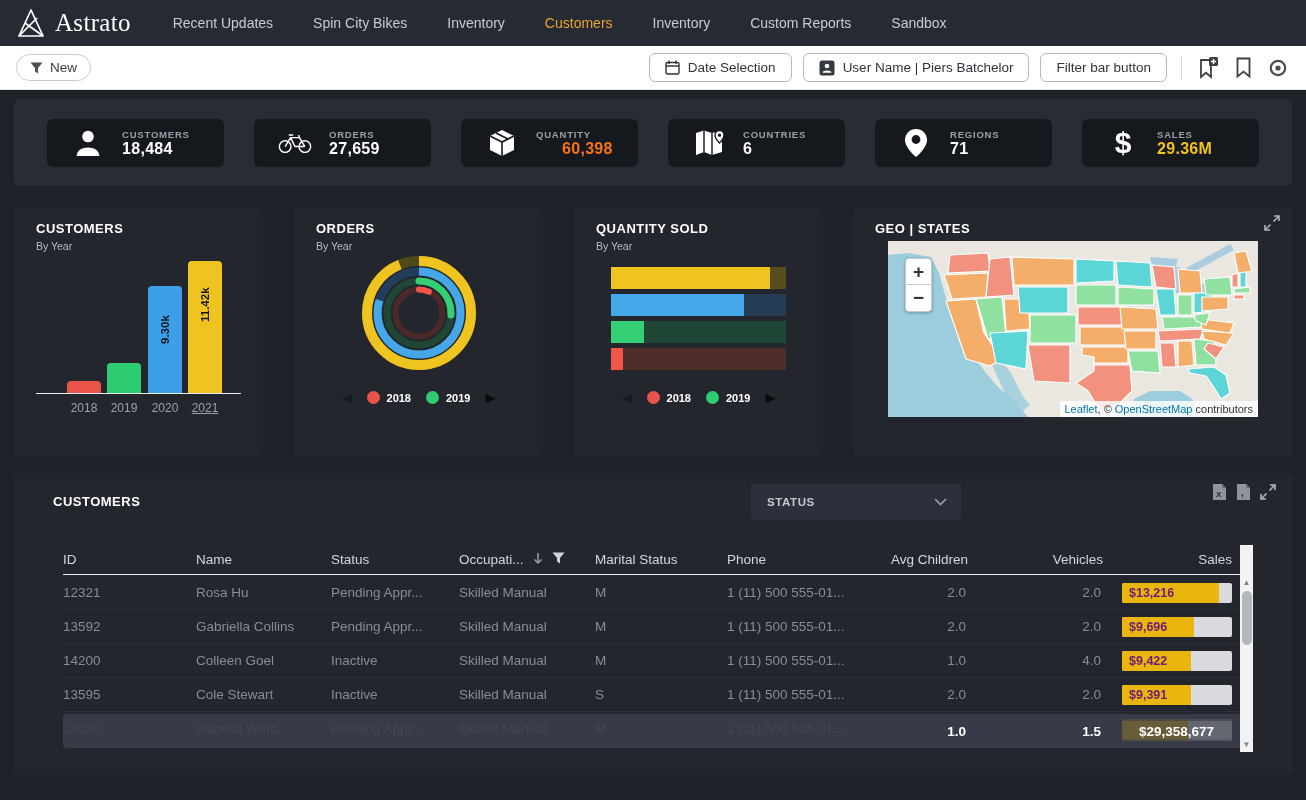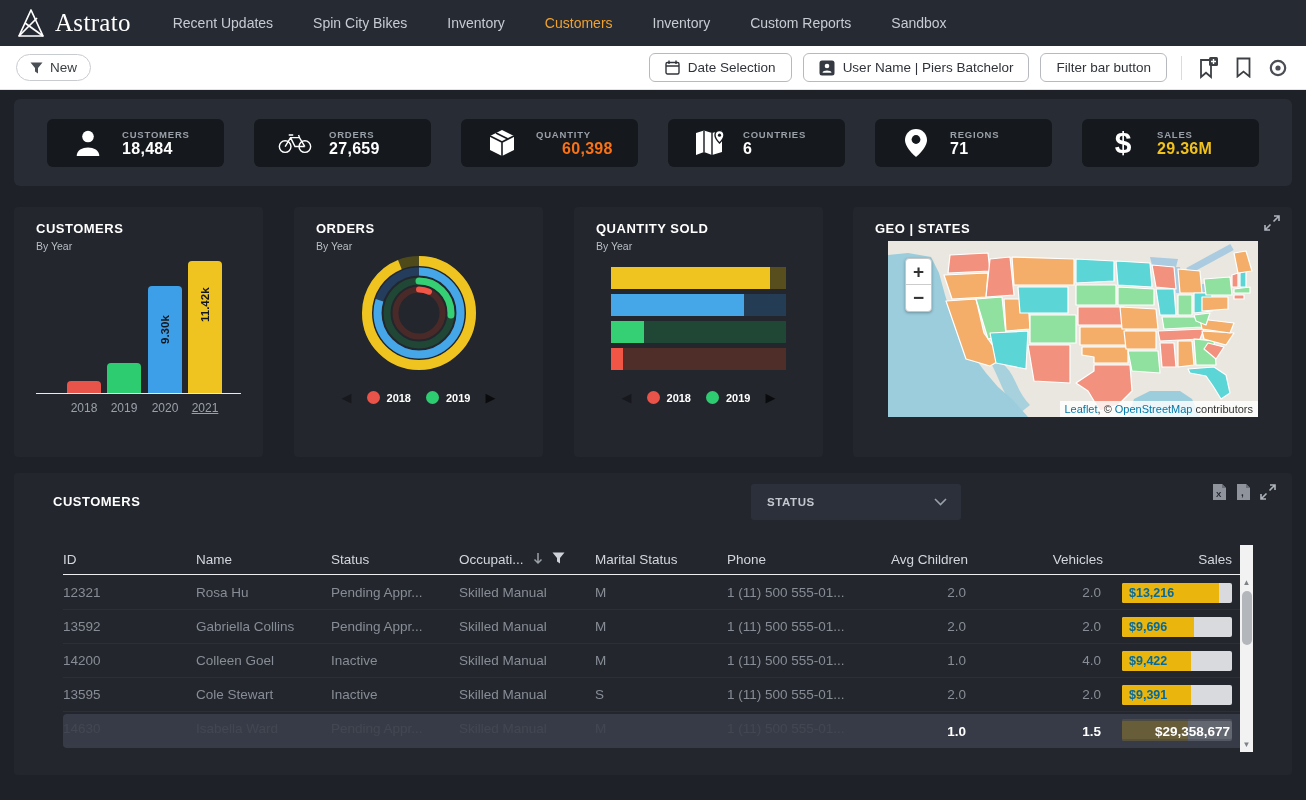--- a/index.html
+++ b/index.html
@@ -69,21 +69,21 @@
   .tgrid{display:grid;grid-template-columns:133px 135px 128px 136px 132px 150px 91px 135px 129px;align-items:center}
   .thead{position:absolute;left:49px;top:72px;width:1183px;height:30px;color:#d3d7dd;font-size:13.5px;border-bottom:1.5px solid #eceef1}
   .thead .hc{display:flex;align-items:flex-start;gap:9px}
   .right{justify-content:flex-end;text-align:right}
   .trow{height:34px;color:#878d96;font-size:13.5px;border-bottom:1px solid rgba(255,255,255,.045)}
   .trow>div{overflow:hidden;white-space:nowrap}
   .cell-r{text-align:right;padding-right:2px}
   .sales-wrap{display:flex;justify-content:flex-end}
   .sales-bar{width:110px;height:20px;background:#d9dadd;border-radius:2px;position:relative;overflow:hidden}
   .sales-fill{position:absolute;left:0;top:0;bottom:0;background:#eab60d}
-  .sales-txt{position:absolute;left:7px;top:0;bottom:0;display:flex;align-items:center;font-size:12.5px;font-weight:bold;color:#0369a1}
+  .sales-txt{position:absolute;left:7px;top:0;bottom:0;display:flex;align-items:center;font-size:12.5px;font-weight:bold;color:#701a75}
   #tbody{position:absolute;left:49px;top:103px;width:1183px}
   .faint{opacity:.55}
   .totals{position:absolute;left:49px;top:241px;width:1183px;height:34px;background:rgba(60,65,77,.82);border-radius:4px;color:#fff;font-size:13.5px;font-weight:bold}
   .totals .ghost-bar{opacity:.18}
 
   
   .vscroll{position:absolute;left:1226px;top:72px;width:13px;height:207px;background:#f2f2f2}
   .vthumb{position:absolute;left:1.5px;top:46px;width:10px;height:54px;background:#b3b6ba;border-radius:5px;cursor:grab}
   .varrow{position:absolute;left:0;width:13px;text-align:center;font-size:8px;color:#7e8288}
   svg{display:block}
@@ -550,21 +550,21 @@
       <div></div>
       <div></div>
       <div></div>
       <div></div>
       <div class="cell-r">1.0</div>
       <div class="cell-r">1.5</div>
       <div class="sales-wrap" style="position: relative;">
         <div class="sales-bar ghost-bar">
           <div class="sales-fill" style="width: 60%;"></div>
         </div>
-        <div style="position: absolute; right: 2px; top: 0px; bottom: 0px; display: flex; align-items: center; font-weight: bold; color: rgb(255, 255, 255);">$29,358,677</div>
+        <div style="position: absolute; right: 18px; top: 0px; bottom: 0px; display: flex; align-items: center; font-weight: bold; color: rgb(255, 255, 255);">$29,358,677</div>
       </div>
     </div>
 
   <div class="vscroll">
     <div class="varrow" style="top:33px">▲</div>
     <div class="vthumb"></div>
     <div class="varrow" style="bottom:3px">▼</div>
   </div>
 </div>
 

